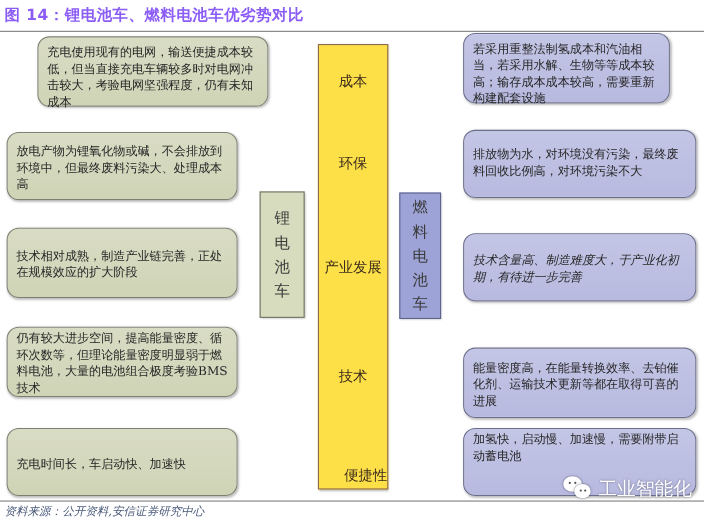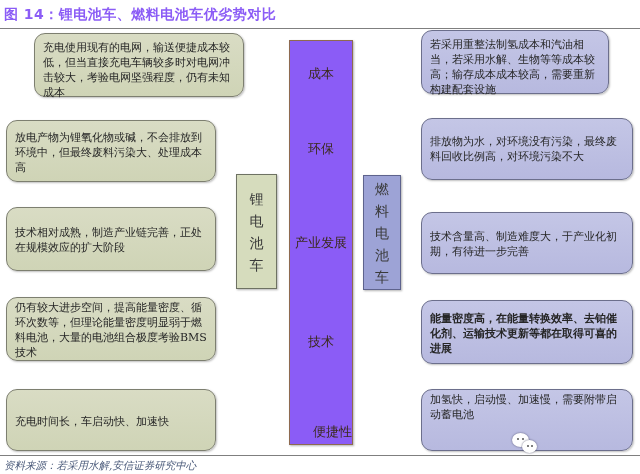--- a/index.html
+++ b/index.html
@@ -34,21 +34,21 @@
   .label-vert {
     position: absolute; display: flex; flex-direction: column; align-items: center; justify-content: center;
     font-size: 14px; line-height: 22px; color: #3a3a3a;
     box-shadow: 1px 1px 2px rgba(0,0,0,0.3);
   }
   .label-vert.li { background: #d6dcbd; border: 1px solid #6e7263; }
   .label-vert.fuel { background: #9da3d6; border: 1px solid #5e638d; }
 
   .center-col {
     position: absolute; left: 289px; top: 40px; width: 64px; height: 405px;
-    background: #8b5cf6; border: 1px solid #8e6a50;
+    background: #fde047; border: 1px solid #8e6a50;
     box-shadow: 1px 1px 2px rgba(0,0,0,0.3);
   }
   .center-item {
     position: absolute; left: 0; width: 100%; text-align: center;
     font-size: 13px; color: #3b2a1c; white-space: nowrap;
   }
 
   .watermark {
     position: absolute; left: 512px; top: 430px; height: 28px;
     display: flex; align-items: center; gap: 6px;
@@ -104,35 +104,36 @@
   <span>池</span>
   <span>车</span>
 </div>
 
 <div class="box right top-align" style="left:421px; top:30px; width:188px; height:64px;">
   <span>若采用重整法制氢成本和汽油相当，若采用水解、生物等等成本较高；输存成本成本较高，需要重新构建配套设施</span>
 </div>
 <div class="box right" style="left:421px; top:118px; width:212px; height:62px;font-family:Liberation Mono, monospace;">
   <span>排放物为水，对环境没有污染，最终废料回收比例高，对环境污染不大</span>
 </div>
-<div class="box right" style="left:421px; top:212px; width:212px; height:62px;">
+<div class="box right" style="left:421px; top:212px; width:212px; height:62px;font-style:italic;">
   <span>技术含量高、制造难度大，于产业化初期，有待进一步完善</span>
 </div>
-<div class="box right" style="left:421px; top:300px; width:212px; height:64px;font-weight:bold;">
+<div class="box right" style="left:421px; top:316px; width:212px; height:64px;">
   <span>能量密度高，在能量转换效率、去铂催化剂、运输技术更新等都在取得可喜的进展</span>
 </div>
 <div class="box right top-align" style="left:421px; top:389px; width:212px; height:62px; padding-top:2px;">
   <span>加氢快，启动慢、加速慢，需要附带启动蓄电池</span>
 </div>
 
 <div class="watermark">
   <div class="wechat">
     <div class="b1"></div>
     <div class="b2"></div>
     <div class="e" style="left:5px; top:5px;"></div>
     <div class="e" style="left:10px; top:5px;"></div>
     <div class="e" style="left:15px; top:12px;"></div>
     <div class="e" style="left:19px; top:12px;"></div>
   </div>
+  <span>工业智能化</span>
 </div>
 
 <div class="rule-bottom"></div>
-<div class="source">资料来源：若采用水解,安信证券研究中心</div>
+<div class="source">资料来源：公开资料,安信证券研究中心</div>
 
 </body></html>

